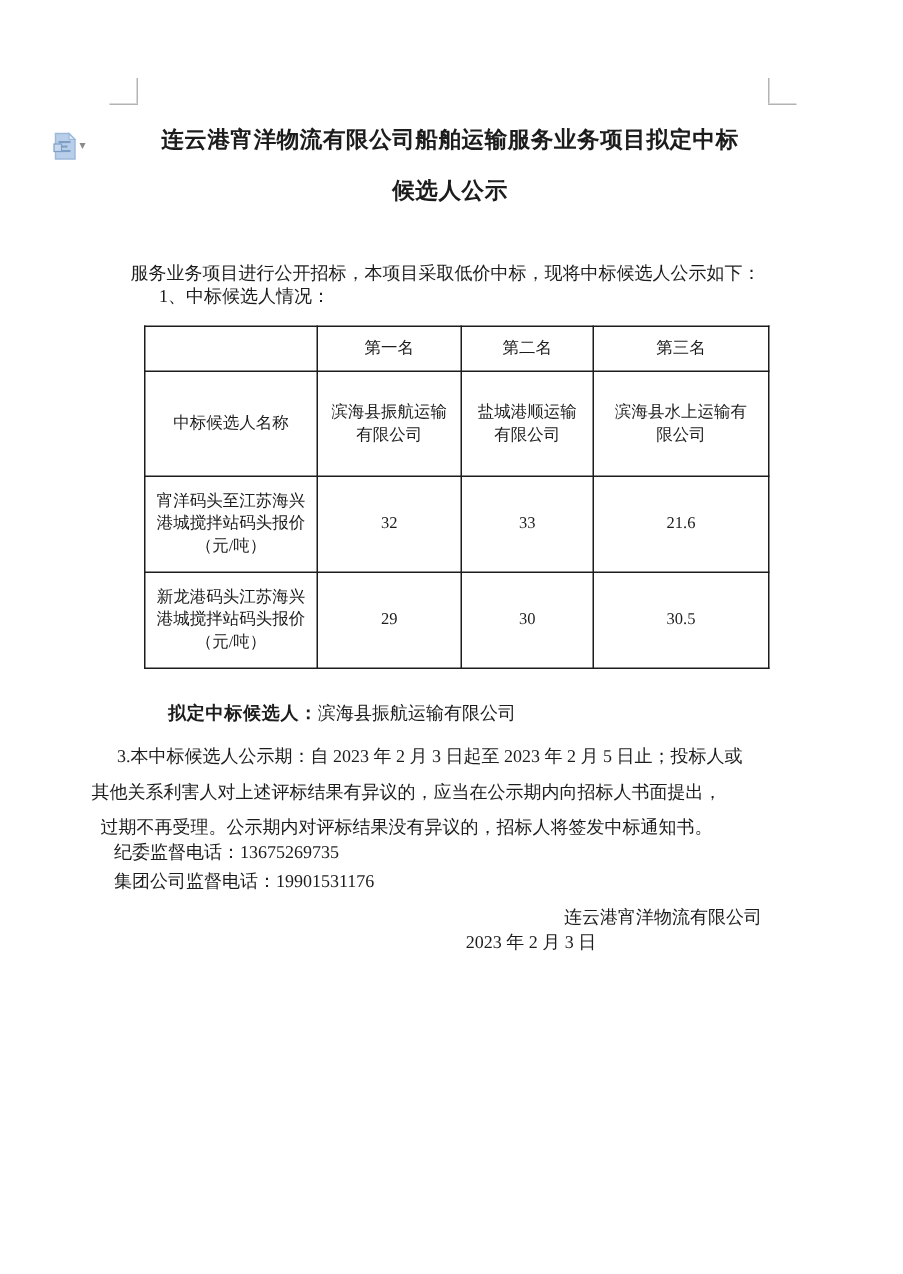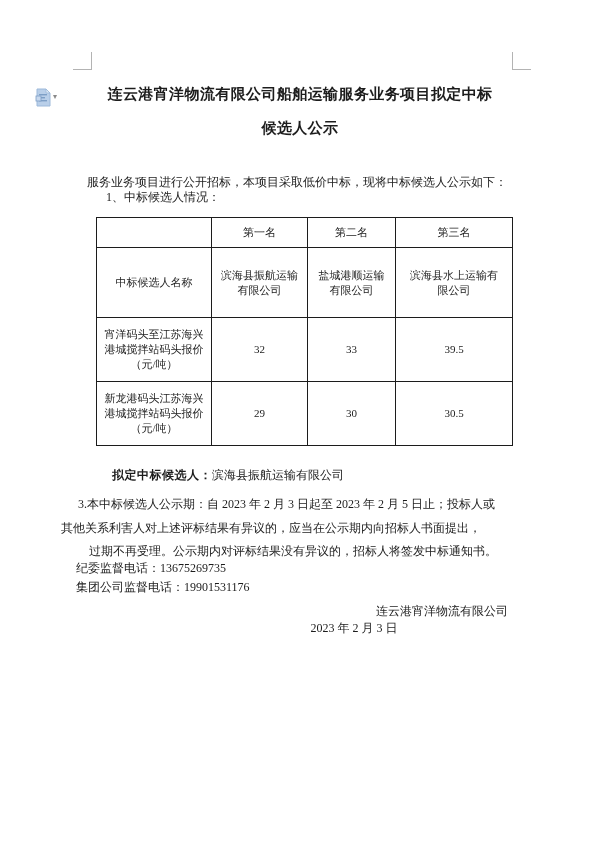--- a/index.html
+++ b/index.html
@@ -29,21 +29,21 @@
   
   table.bids{position:absolute;left:96px;top:217px;border-collapse:collapse;
     table-layout:fixed;font-size:11px;}
   table.bids td{border:1px solid #1c1c1c;text-align:center;vertical-align:middle;
     padding:1px 3px;white-space:pre-line;line-height:15px;overflow:hidden;}
   tr.r-head{height:30px;} tr.r-name{height:70px;} tr.r-p1,tr.r-p2{height:64px;}
   td.lbl-left{text-align:left;padding:2px 4px 2px 5px;line-height:17px;}
   
   .proposed{left:112px;top:467px;font-size:12px;white-space:nowrap;}
   .proposed b{letter-spacing:0.5px;}
-  .n0{left:78px;top:497px;} .n1{left:61px;top:521px;} .n2{left:89px;top:544px;}
+  .n0{left:78px;top:497px;} .n1{left:61px;top:521px;} .n2{left:67px;top:544px;}
   .c0{left:76px;top:561px;} .c1{left:76px;top:580px;}
   .sig{left:200px;width:308px;text-align:right;font-size:12px;white-space:nowrap;}
   .sg0{top:603px;} .sg1{top:620px;text-align:center;}
 </style>
 </head>
 <body>
 
 <div class="page">
 
   <div class="mark mk-tl-v"></div>
@@ -91,21 +91,21 @@
 有限公司</td>
       <td>滨海县水上运输有
 限公司</td>
     </tr>
     <tr class="r-p1">
       <td class="lbl-left">宵洋码头至江苏海兴
 港城搅拌站码头报价
 （元/吨）</td>
       <td>32</td>
       <td>33</td>
-      <td>39.5</td>
+      <td>21.6</td>
     </tr>
     <tr class="r-p2">
       <td class="lbl-left">新龙港码头江苏海兴
 港城搅拌站码头报价
 （元/吨）</td>
       <td>29</td>
       <td>30</td>
       <td>30.5</td>
     </tr>
   </tbody>

